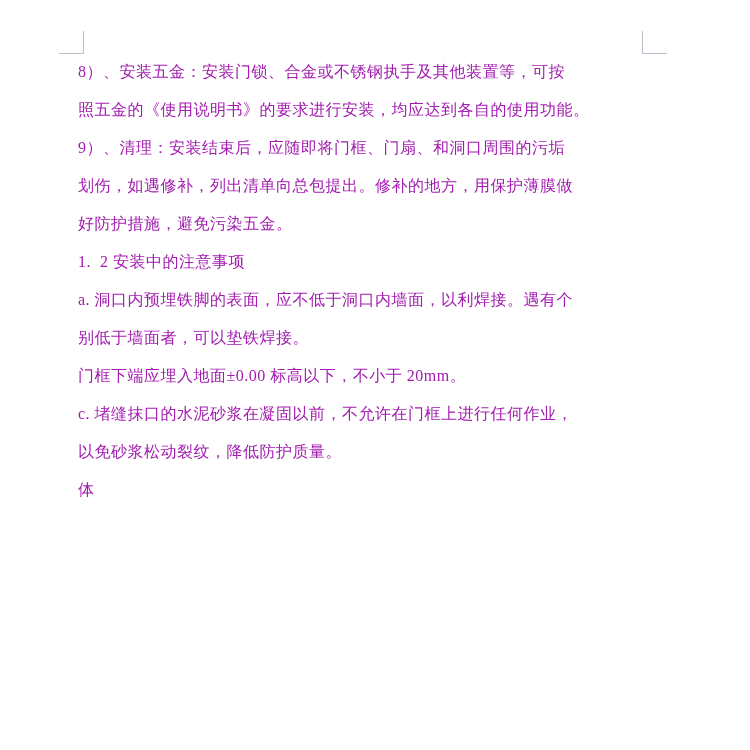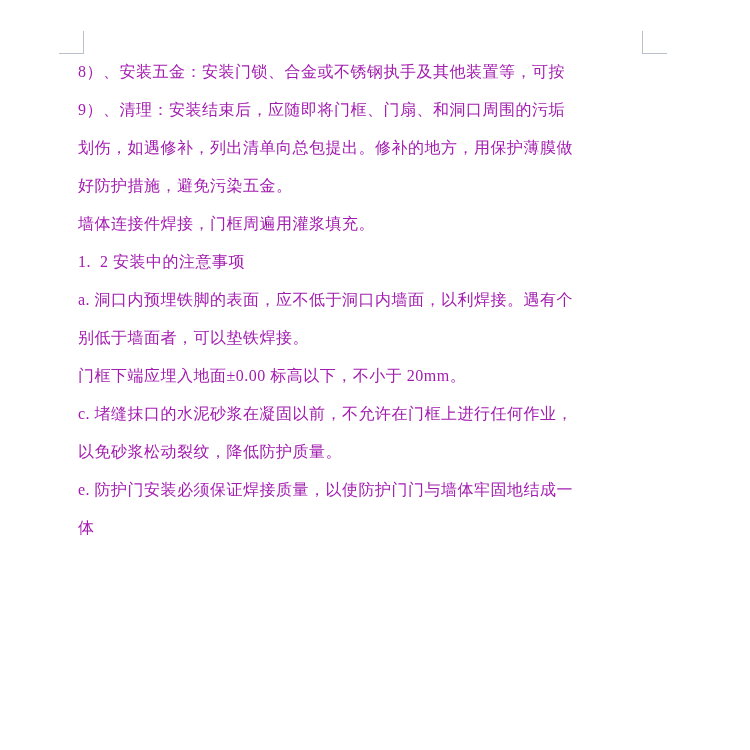--- a/index.html
+++ b/index.html
@@ -51,27 +51,26 @@
 </head>
 <body>
 
 <div class="page">
 
   <div class="margin-mark left"></div>
   <div class="margin-mark right"></div>
 
   <div class="text-block">
     <div class="text-line">8）、安装五金：安装门锁、合金或不锈钢执手及其他装置等，可按</div>
+    <div class="text-line">照五金的《使用说明书》的要求进行安装，均应达到各自的使用功能。</div>
     <div class="text-line">9）、清理：安装结束后，应随即将门框、门扇、和洞口周围的污垢</div>
     <div class="text-line">划伤，如遇修补，列出清单向总包提出。修补的地方，用保护薄膜做</div>
     <div class="text-line">好防护措施，避免污染五金。</div>
-    <div class="text-line">墙体连接件焊接，门框周遍用灌浆填充。</div>
     <div class="text-line">1.  2 安装中的注意事项</div>
     <div class="text-line">a. 洞口内预埋铁脚的表面，应不低于洞口内墙面，以利焊接。遇有个</div>
     <div class="text-line">别低于墙面者，可以垫铁焊接。</div>
     <div class="text-line">门框下端应埋入地面±0.00 标高以下，不小于 20mm。</div>
     <div class="text-line">c. 堵缝抹口的水泥砂浆在凝固以前，不允许在门框上进行任何作业，</div>
     <div class="text-line">以免砂浆松动裂纹，降低防护质量。</div>
-    <div class="text-line">e. 防护门安装必须保证焊接质量，以使防护门门与墙体牢固地结成一</div>
     <div class="text-line">体</div>
   </div>
 
 </div>
 
 </body></html>

